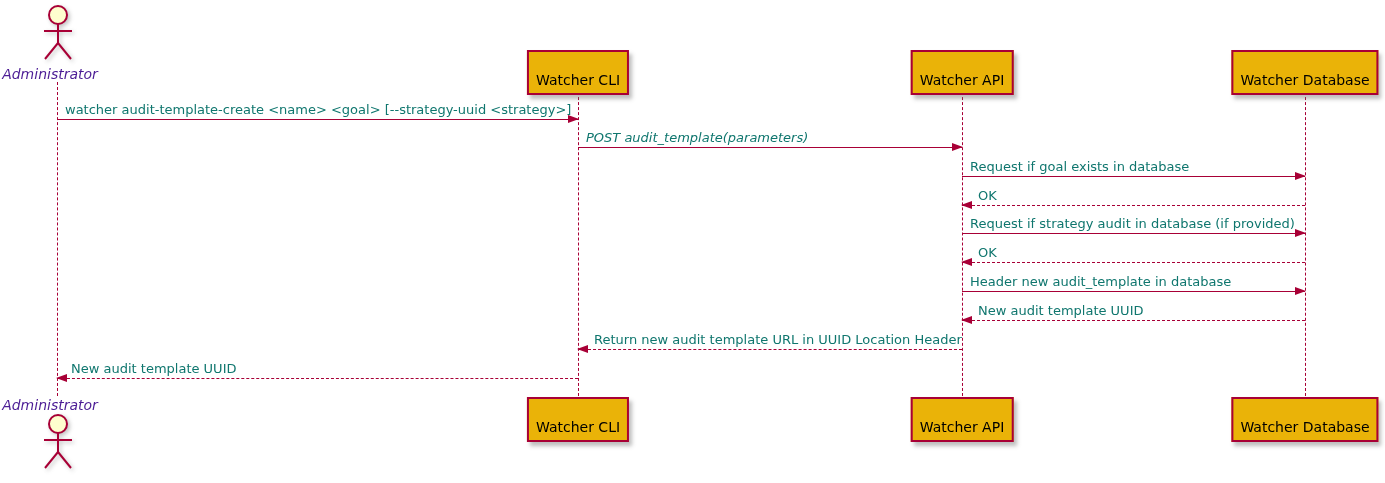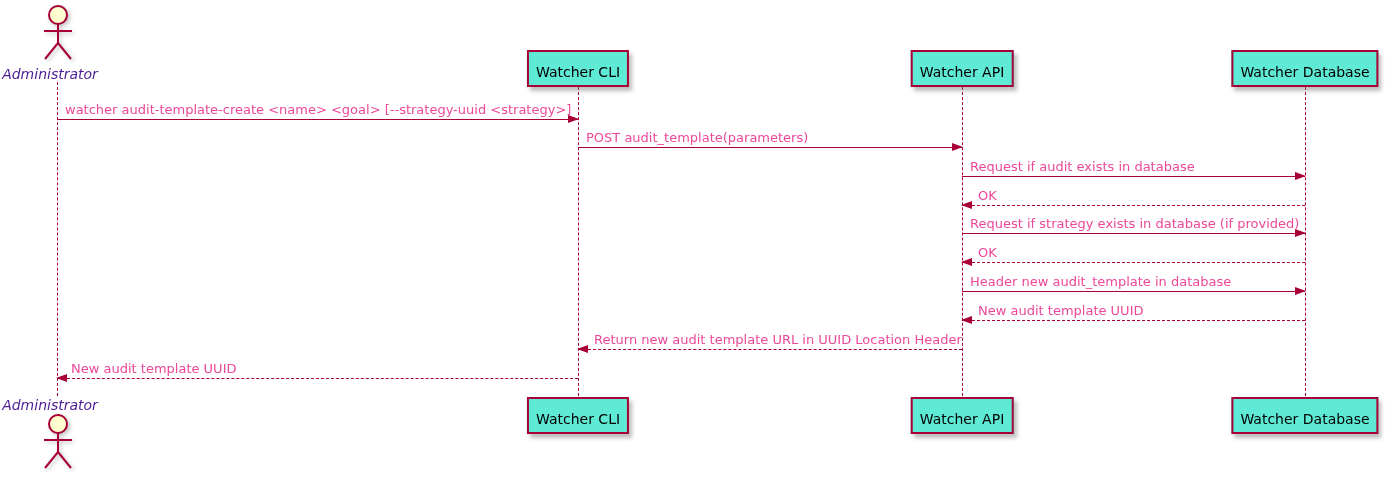--- a/index.html
+++ b/index.html
@@ -19,24 +19,24 @@
   .lifeline {
     position: absolute;
     top: 82px;
     height: 314px;
     width: 0;
     border-left: 1px dashed #A80036;
   }
   .pbox {
     position: absolute;
     transform: translateX(-50%);
-    background: #5eead4;
+    background: #eab308;
     border: 2px solid #A80036;
     box-shadow: 3px 4px 4px rgba(110,110,110,0.45);
-    padding: 12px 7px 5px 7px;
+    padding: 20px 7px 5px 7px;
     font-size: 14px;
     line-height: 16px;
     white-space: nowrap;
     text-align: center;
     color: #000000;
   }
   .actor {
     position: absolute;
     transform: translateX(-50%);
   }
@@ -56,21 +56,21 @@
   .message {
     position: absolute;
   }
   .msg-label {
     font-size: 13px;
     line-height: 15px;
     height: 15px;
     padding-left: 8px;
     margin-bottom: 2px;
     white-space: nowrap;
-    color: #ec4899;
+    color: #0f766e;
   }
   .msg-line {
     position: relative;
     height: 0;
   }
   .msg-line.solid  { border-top: 1px solid  #A80036; }
   .msg-line.dashed { border-top: 1px dashed #A80036; }
   .head {
     position: absolute;
     top: -5px;
@@ -113,43 +113,43 @@
   <div class="pbox" style="left:962px; top:50px;">Watcher API</div>
   <div class="pbox" style="left:1305px; top:50px;">Watcher Database</div>
 
   <div class="message" style="left:57px; top:102px; width:521px;">
     <div class="msg-label">watcher audit-template-create &lt;name&gt; &lt;goal&gt; [--strategy-uuid &lt;strategy&gt;]</div>
     <div class="msg-line solid">
         <span class="head right"></span>
       </div>
   </div>
 
-  <div class="message" style="left:578px; top:130px; width:384px;">
+  <div class="message" style="left:578px; top:130px; width:384px;font-style:italic;">
     <div class="msg-label">POST audit_template(parameters)</div>
     <div class="msg-line solid">
         <span class="head right"></span>
       </div>
   </div>
 
   <div class="message" style="left:962px; top:159px; width:343px;">
-    <div class="msg-label">Request if audit exists in database</div>
+    <div class="msg-label">Request if goal exists in database</div>
     <div class="msg-line solid">
         <span class="head right"></span>
       </div>
   </div>
 
   <div class="message" style="left:962px; top:188px; width:343px;">
     <div class="msg-label" style="padding-left:16px;">OK</div>
     <div class="msg-line dashed">
         <span class="head left"></span>
       </div>
   </div>
 
   <div class="message" style="left:962px; top:216px; width:343px;">
-    <div class="msg-label">Request if strategy exists in database (if provided)</div>
+    <div class="msg-label">Request if strategy audit in database (if provided)</div>
     <div class="msg-line solid">
         <span class="head right"></span>
       </div>
   </div>
 
   <div class="message" style="left:962px; top:245px; width:343px;">
     <div class="msg-label" style="padding-left:16px;">OK</div>
     <div class="msg-line dashed">
         <span class="head left"></span>
       </div>

